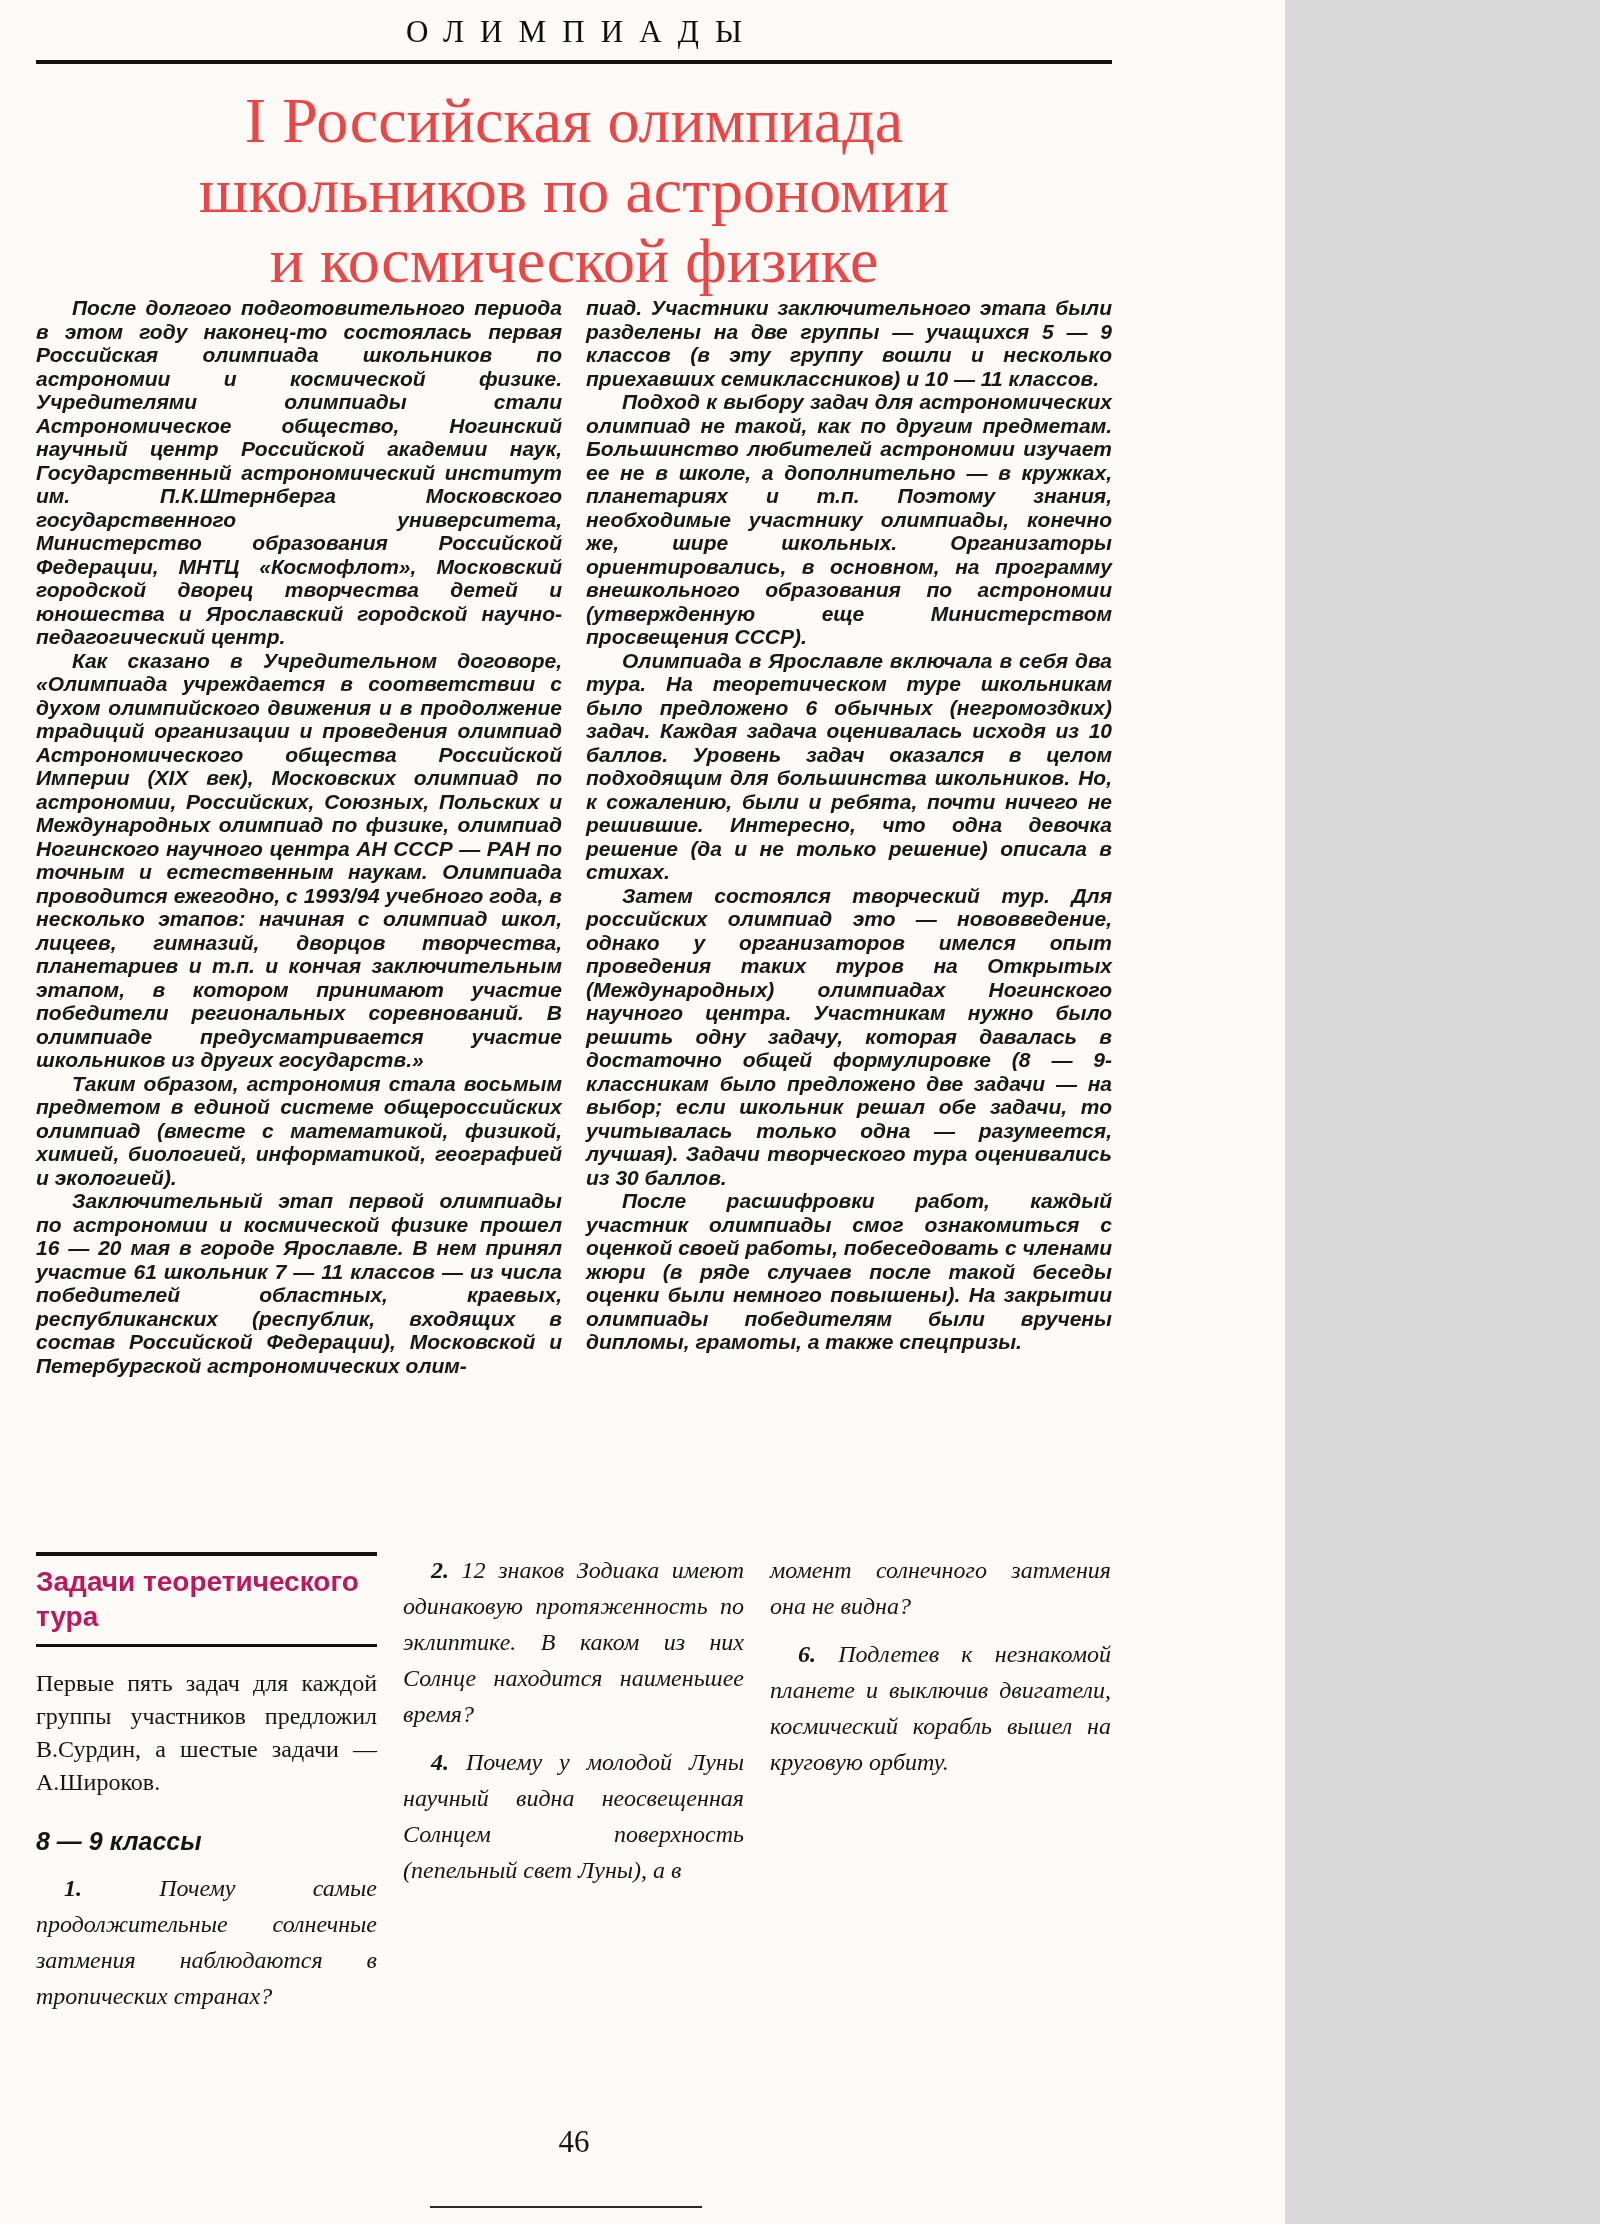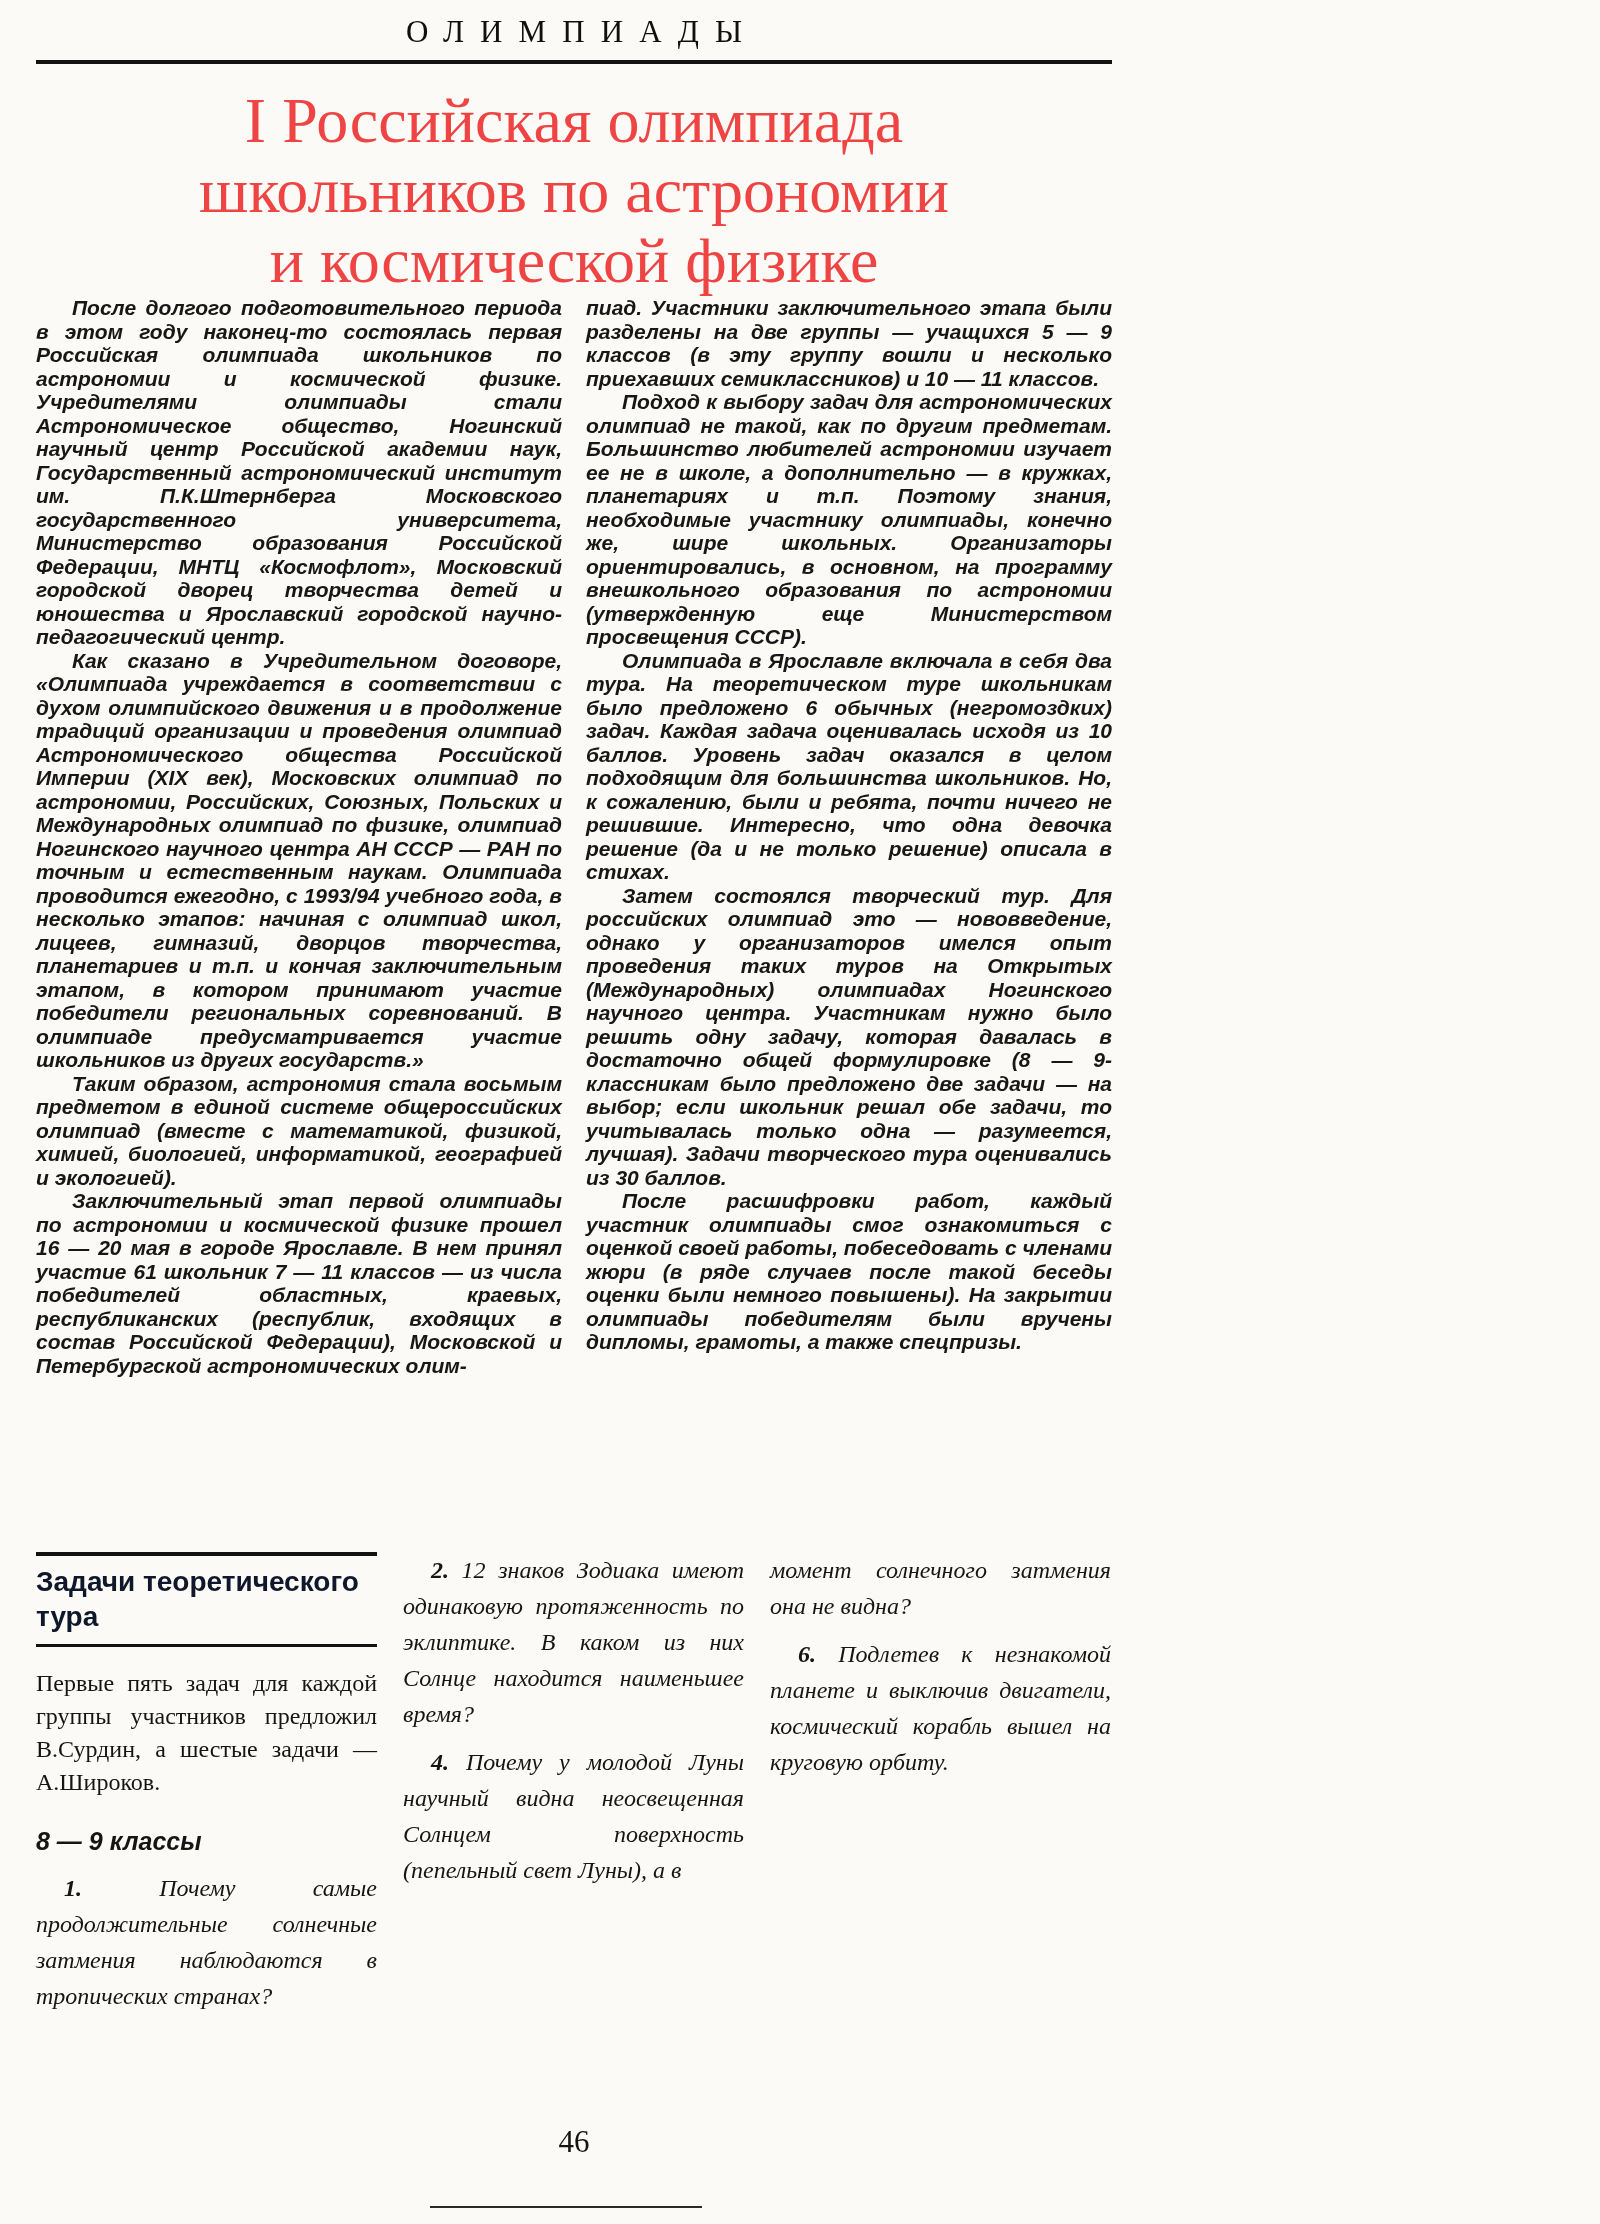--- a/index.html
+++ b/index.html
@@ -1,18 +1,18 @@
 <!DOCTYPE html>
 <html lang="ru"><head>
 <meta charset="utf-8">
 <style>
   html,body { margin:0; padding:0; background:#d9d9d9; }
   .page {
     position:relative;
-    width:1600px; height:2224px;
+    width:1285px; height:2224px;
     background:#fbfaf6;
     overflow:hidden;
     color:#151515;
     font-family:"Liberation Serif","DejaVu Serif",serif;
   }
   .content {
     position:relative;
     margin-left:36px;
     width:1076px;
     height:100%;
@@ -73,21 +73,21 @@
   .problems-header-box {
     border-top:4px solid #121212;
     border-bottom:3px solid #121212;
     padding:8px 0 10px;
   }
   .problems-header {
     font-family:"Liberation Sans","DejaVu Sans",sans-serif;
     font-weight:700;
     font-size:28px;
     line-height:35px;
-    color:#0f172a;
+    color:#be185d;
   }
   .problems-intro {
     margin:20px 0 0;
     font-size:24px;
     line-height:33px;
     text-align:justify;
   }
   .grade-heading {
     margin:28px 0 14px;
     font-family:"Liberation Sans","DejaVu Sans",sans-serif;

